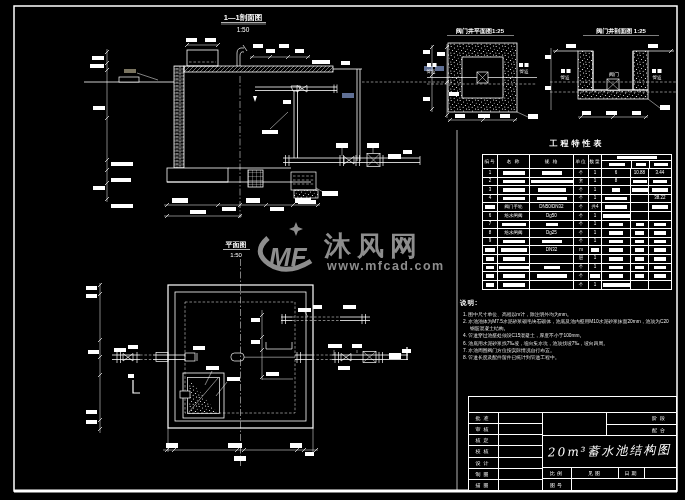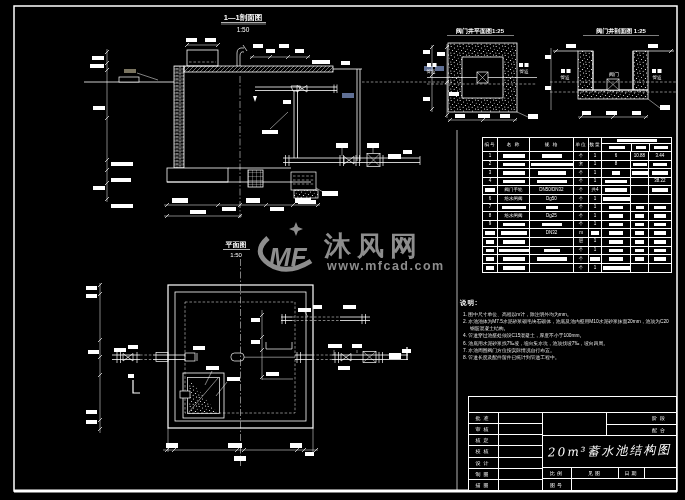--- a/index.html
+++ b/index.html
@@ -397,20 +397,21 @@
     <path d="M296,222 l2,5 5,2 -5,2 -2,5 -2,-5 -5,-2 5,-2 Z" class="wm"></path>
     <path d="M268,238 q-16,14 1,26 q18,12 42,-3" stroke="#9a9a9a" stroke-width="5" fill="none"></path>
     <text x="269" y="266" font-size="26" font-weight="bold" font-style="italic" class="wm">MF</text>
     <text x="324" y="255" font-size="27" font-weight="bold" class="wm" style="letter-spacing:6px">沐风网</text>
     <text x="327" y="270" font-size="12.5" font-weight="bold" class="wm" style="letter-spacing:1.5px">www.mfcad.com</text>
   </g>
 </svg>
 
 
 <div id="spec-table">
+  <div id="spec-title">工程特性表</div>
   <div id="spec-grid">
     <div class="thead">
       <div class="hcell" style="width:14px">编号</div>
       <div class="hcell" style="width:32px">名  称</div>
       <div class="hcell" style="width:44px">规  格</div>
       <div class="hcell" style="width:15px">单位</div>
       <div class="hcell" style="width:13px">数量</div>
       <div class="hdr-right">
         <div class="hdr-top">
               <div class="blk" style="width:40px"></div>

